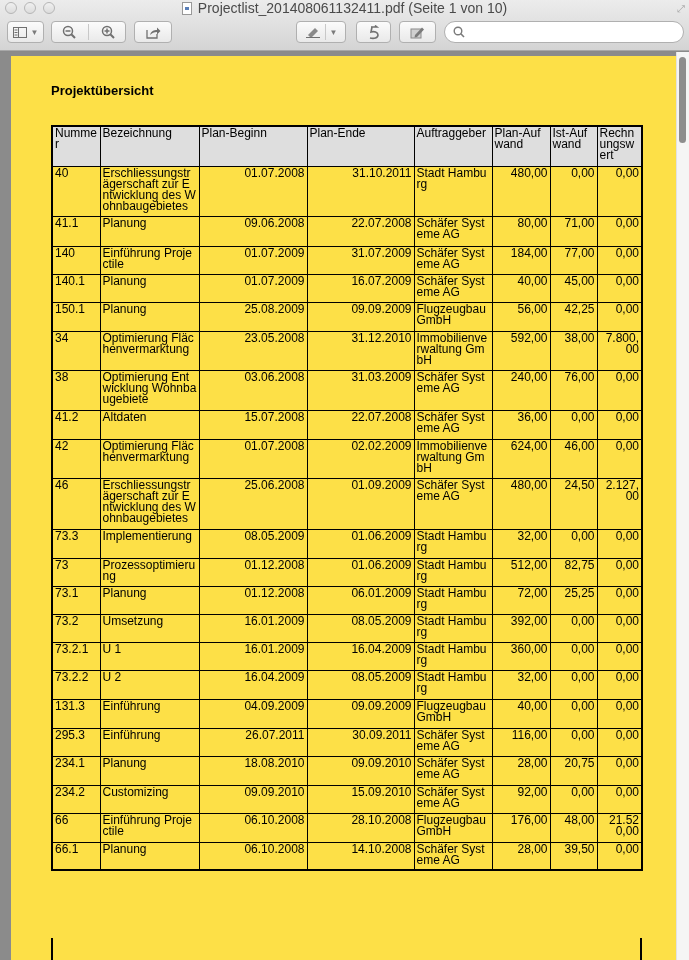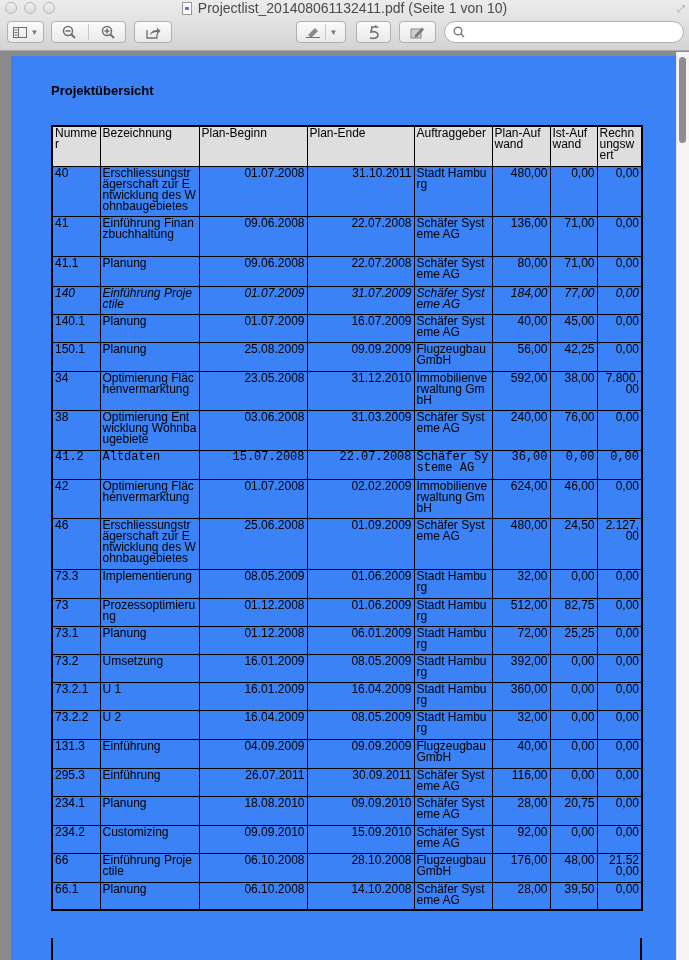--- a/index.html
+++ b/index.html
@@ -36,21 +36,21 @@
     position: absolute; left: 444px; top: 21px; width: 240px; height: 22px;
     border: 1px solid #b0b0b0; border-radius: 11px; background: #fff;
     display: flex; align-items: center; padding-left: 8px;
   }
   .search input { border: none; outline: none; flex: 1; font-size: 12px; background: transparent; margin-left: 5px; font-family: "Liberation Sans", sans-serif; }
 
   .viewport { position: absolute; left: 0; top: 52px; width: 689px; height: 908px; background: #8b8b8b; }
   .scroll-track { position: absolute; right: 0; top: 52px; width: 13px; height: 908px; background: #f5f5f5; border-left: 1px solid #e2e2e2; }
   .scroll-thumb { position: absolute; right: 3px; top: 57px; width: 7px; height: 86px; background: #8d8d8d; border-radius: 4px; }
 
-  .page { position: absolute; left: 11px; top: 56px; width: 665px; height: 904px; background: #3b82f6; }
+  .page { position: absolute; left: 11px; top: 56px; width: 665px; height: 904px; background: #fde047; }
 
   .page-title { position: absolute; left: 40px; top: 27px; font-size: 13px; font-weight: bold; color: #000; }
 
   table.ptable {
     position: absolute; left: 40px; top: 69px;
     border-collapse: collapse; font-size: 12px; color: #000;
     table-layout: fixed;
     border: 2px solid #000;
   }
   table.ptable th, table.ptable td {
@@ -178,41 +178,31 @@
           <tr style="height: 50px;">
             <td>40</td>
             <td>Erschliessungsträgerschaft zur Entwicklung des Wohnbaugebietes</td>
             <td class="num">01.07.2008</td>
             <td class="num">31.10.2011</td>
             <td>Stadt Hamburg</td>
             <td class="num">480,00</td>
             <td class="num">0,00</td>
             <td class="num">0,00</td>
           </tr>
-          <tr style="height: 40px;">
-            <td>41</td>
-            <td>Einführung Finanzbuchhaltung</td>
+          <tr style="height: 30px; padding-left: 44px;">
+            <td>41.1</td>
+            <td>Planung</td>
             <td class="num">09.06.2008</td>
             <td class="num">22.07.2008</td>
             <td>Schäfer Systeme AG</td>
-            <td class="num">136,00</td>
-            <td class="num">71,00</td>
-            <td class="num">0,00</td>
-          </tr>
-          <tr style="height: 30px; padding-left: 44px;">
-            <td>41.1</td>
-            <td>Planung</td>
-            <td class="num">09.06.2008</td>
-            <td class="num">22.07.2008</td>
-            <td>Schäfer Systeme AG</td>
             <td class="num">80,00</td>
             <td class="num">71,00</td>
             <td class="num">0,00</td>
           </tr>
-          <tr style="height: 28px; font-style: italic;">
+          <tr style="height: 28px;">
             <td>140</td>
             <td>Einführung Projectile</td>
             <td class="num">01.07.2009</td>
             <td class="num">31.07.2009</td>
             <td>Schäfer Systeme AG</td>
             <td class="num">184,00</td>
             <td class="num">77,00</td>
             <td class="num">0,00</td>
           </tr>
           <tr style="height: 28px;">
@@ -248,21 +238,21 @@
           <tr style="height: 40px;">
             <td>38</td>
             <td>Optimierung Entwicklung Wohnbaugebiete</td>
             <td class="num">03.06.2008</td>
             <td class="num">31.03.2009</td>
             <td>Schäfer Systeme AG</td>
             <td class="num">240,00</td>
             <td class="num">76,00</td>
             <td class="num">0,00</td>
           </tr>
-          <tr style="height: 29px; font-family: Liberation Mono, monospace;">
+          <tr style="height: 29px;">
             <td>41.2</td>
             <td>Altdaten</td>
             <td class="num">15.07.2008</td>
             <td class="num">22.07.2008</td>
             <td>Schäfer Systeme AG</td>
             <td class="num">36,00</td>
             <td class="num">0,00</td>
             <td class="num">0,00</td>
           </tr>
           <tr style="height: 39px;">

